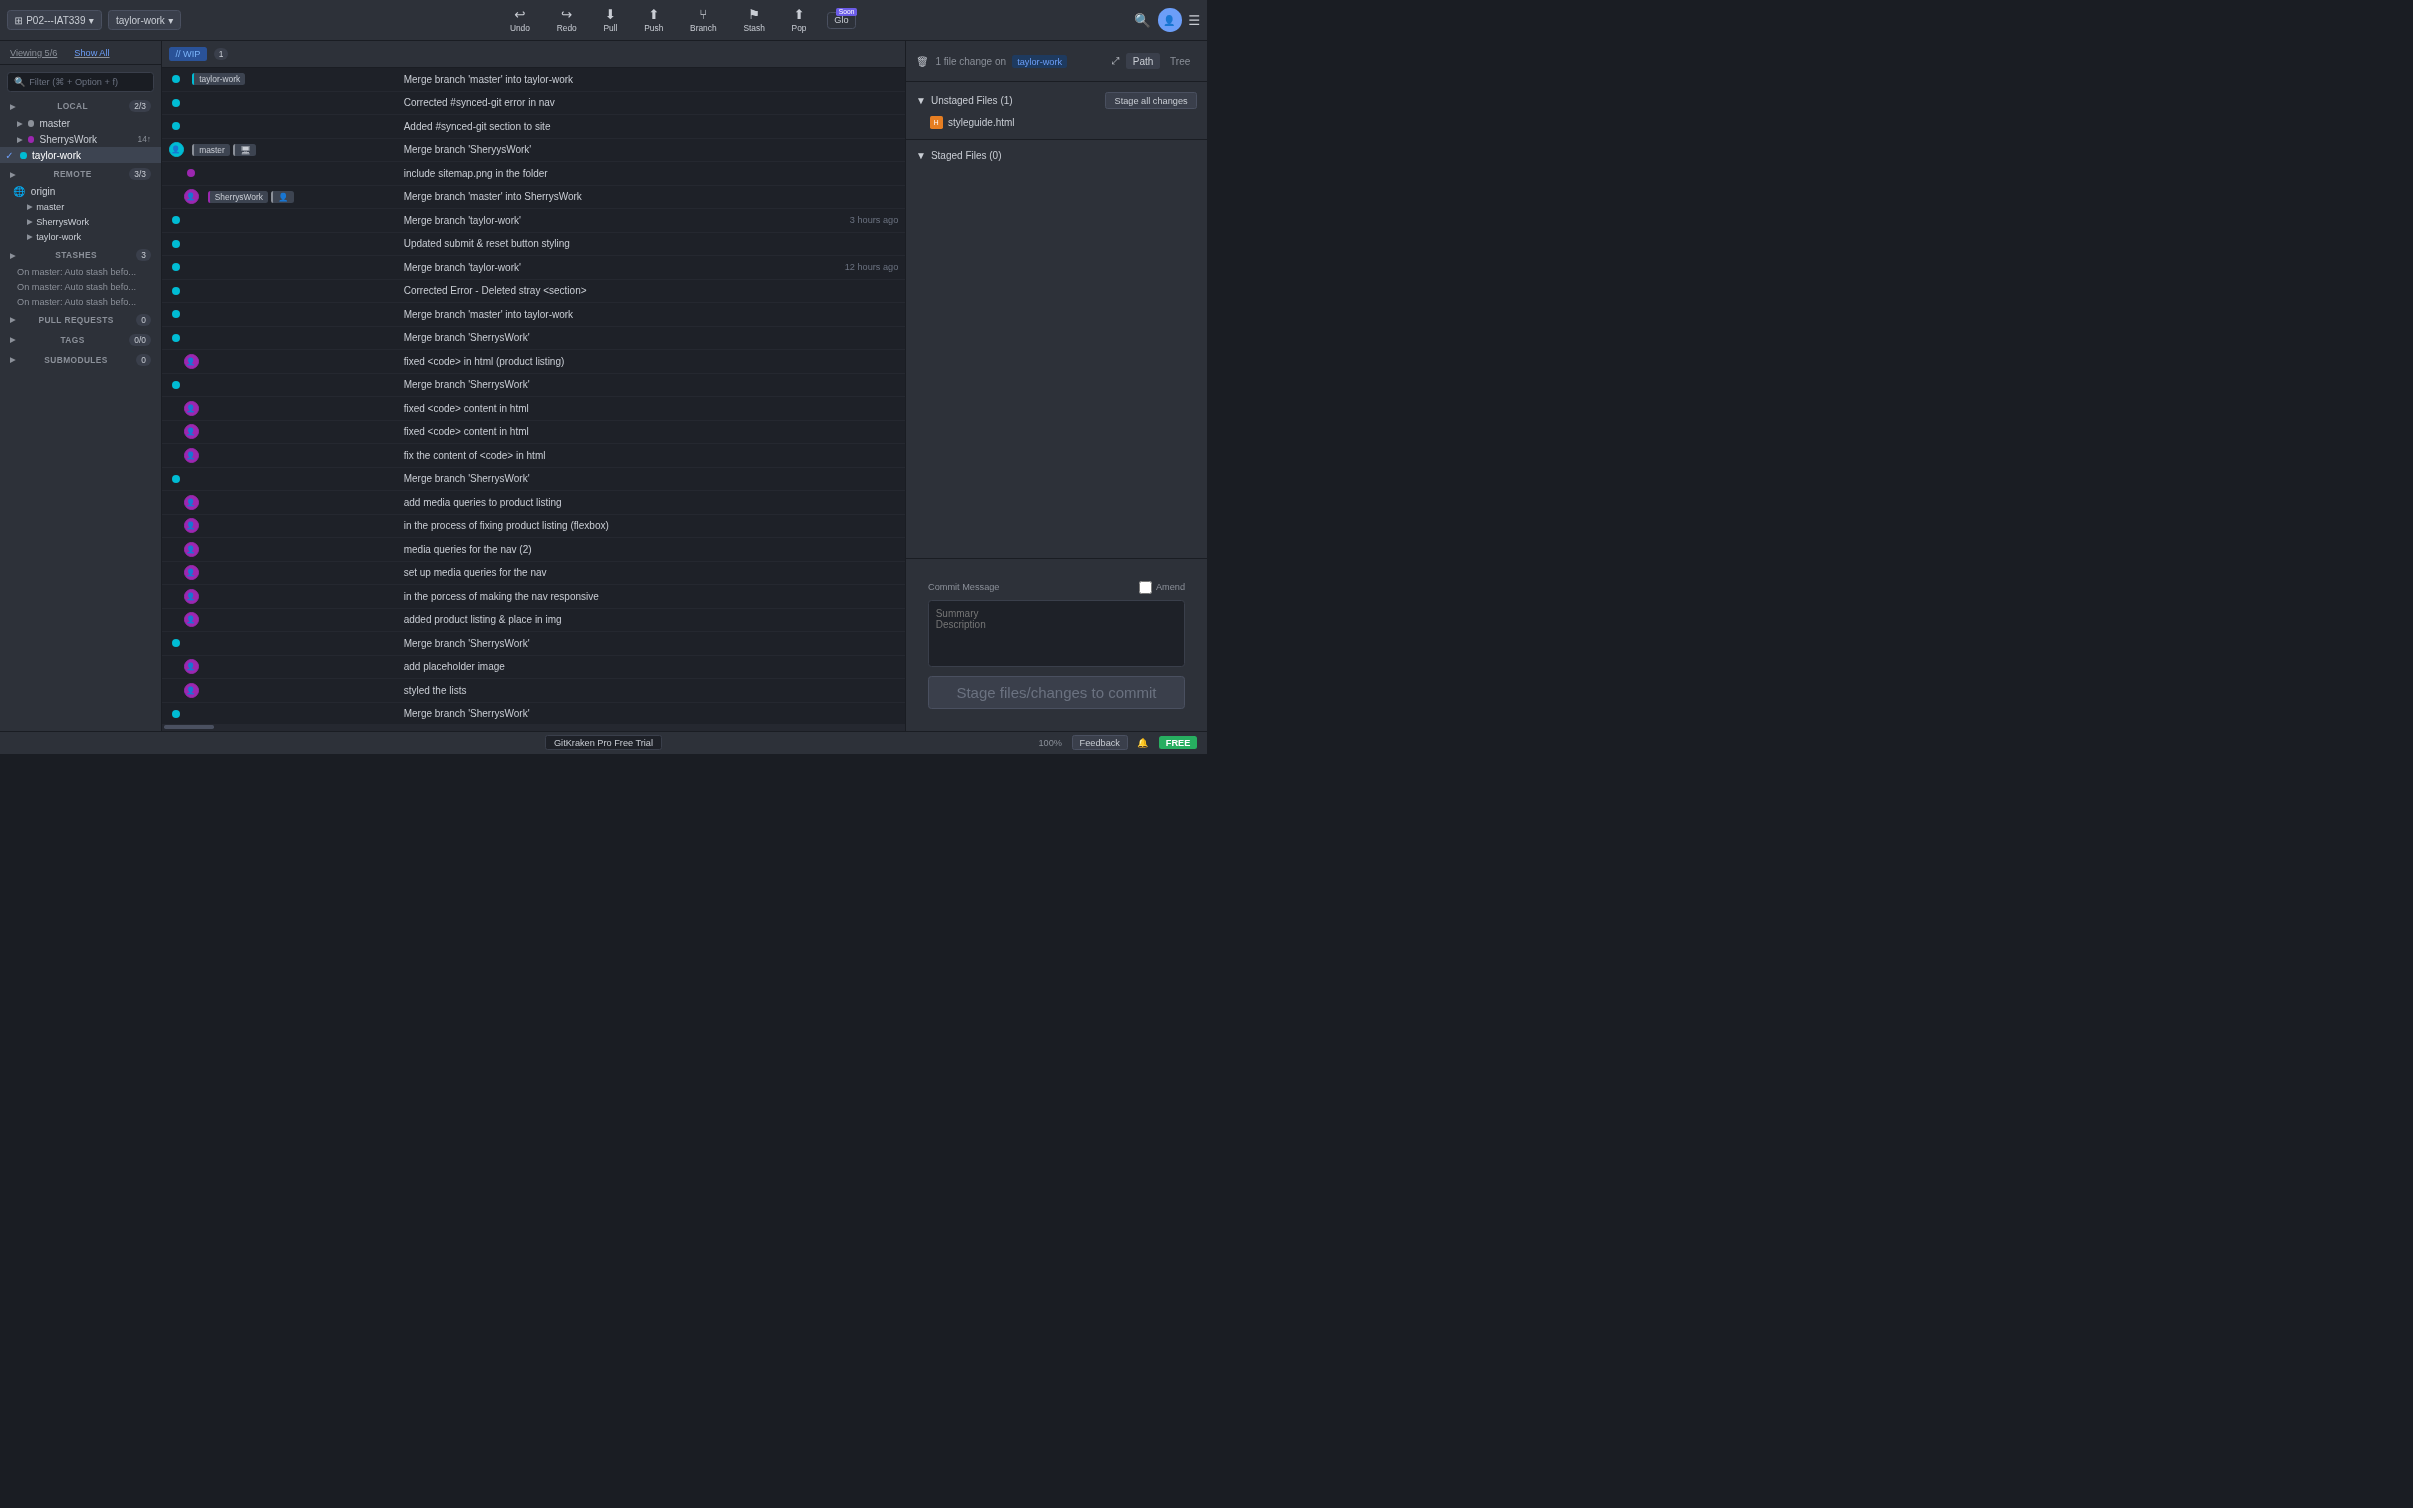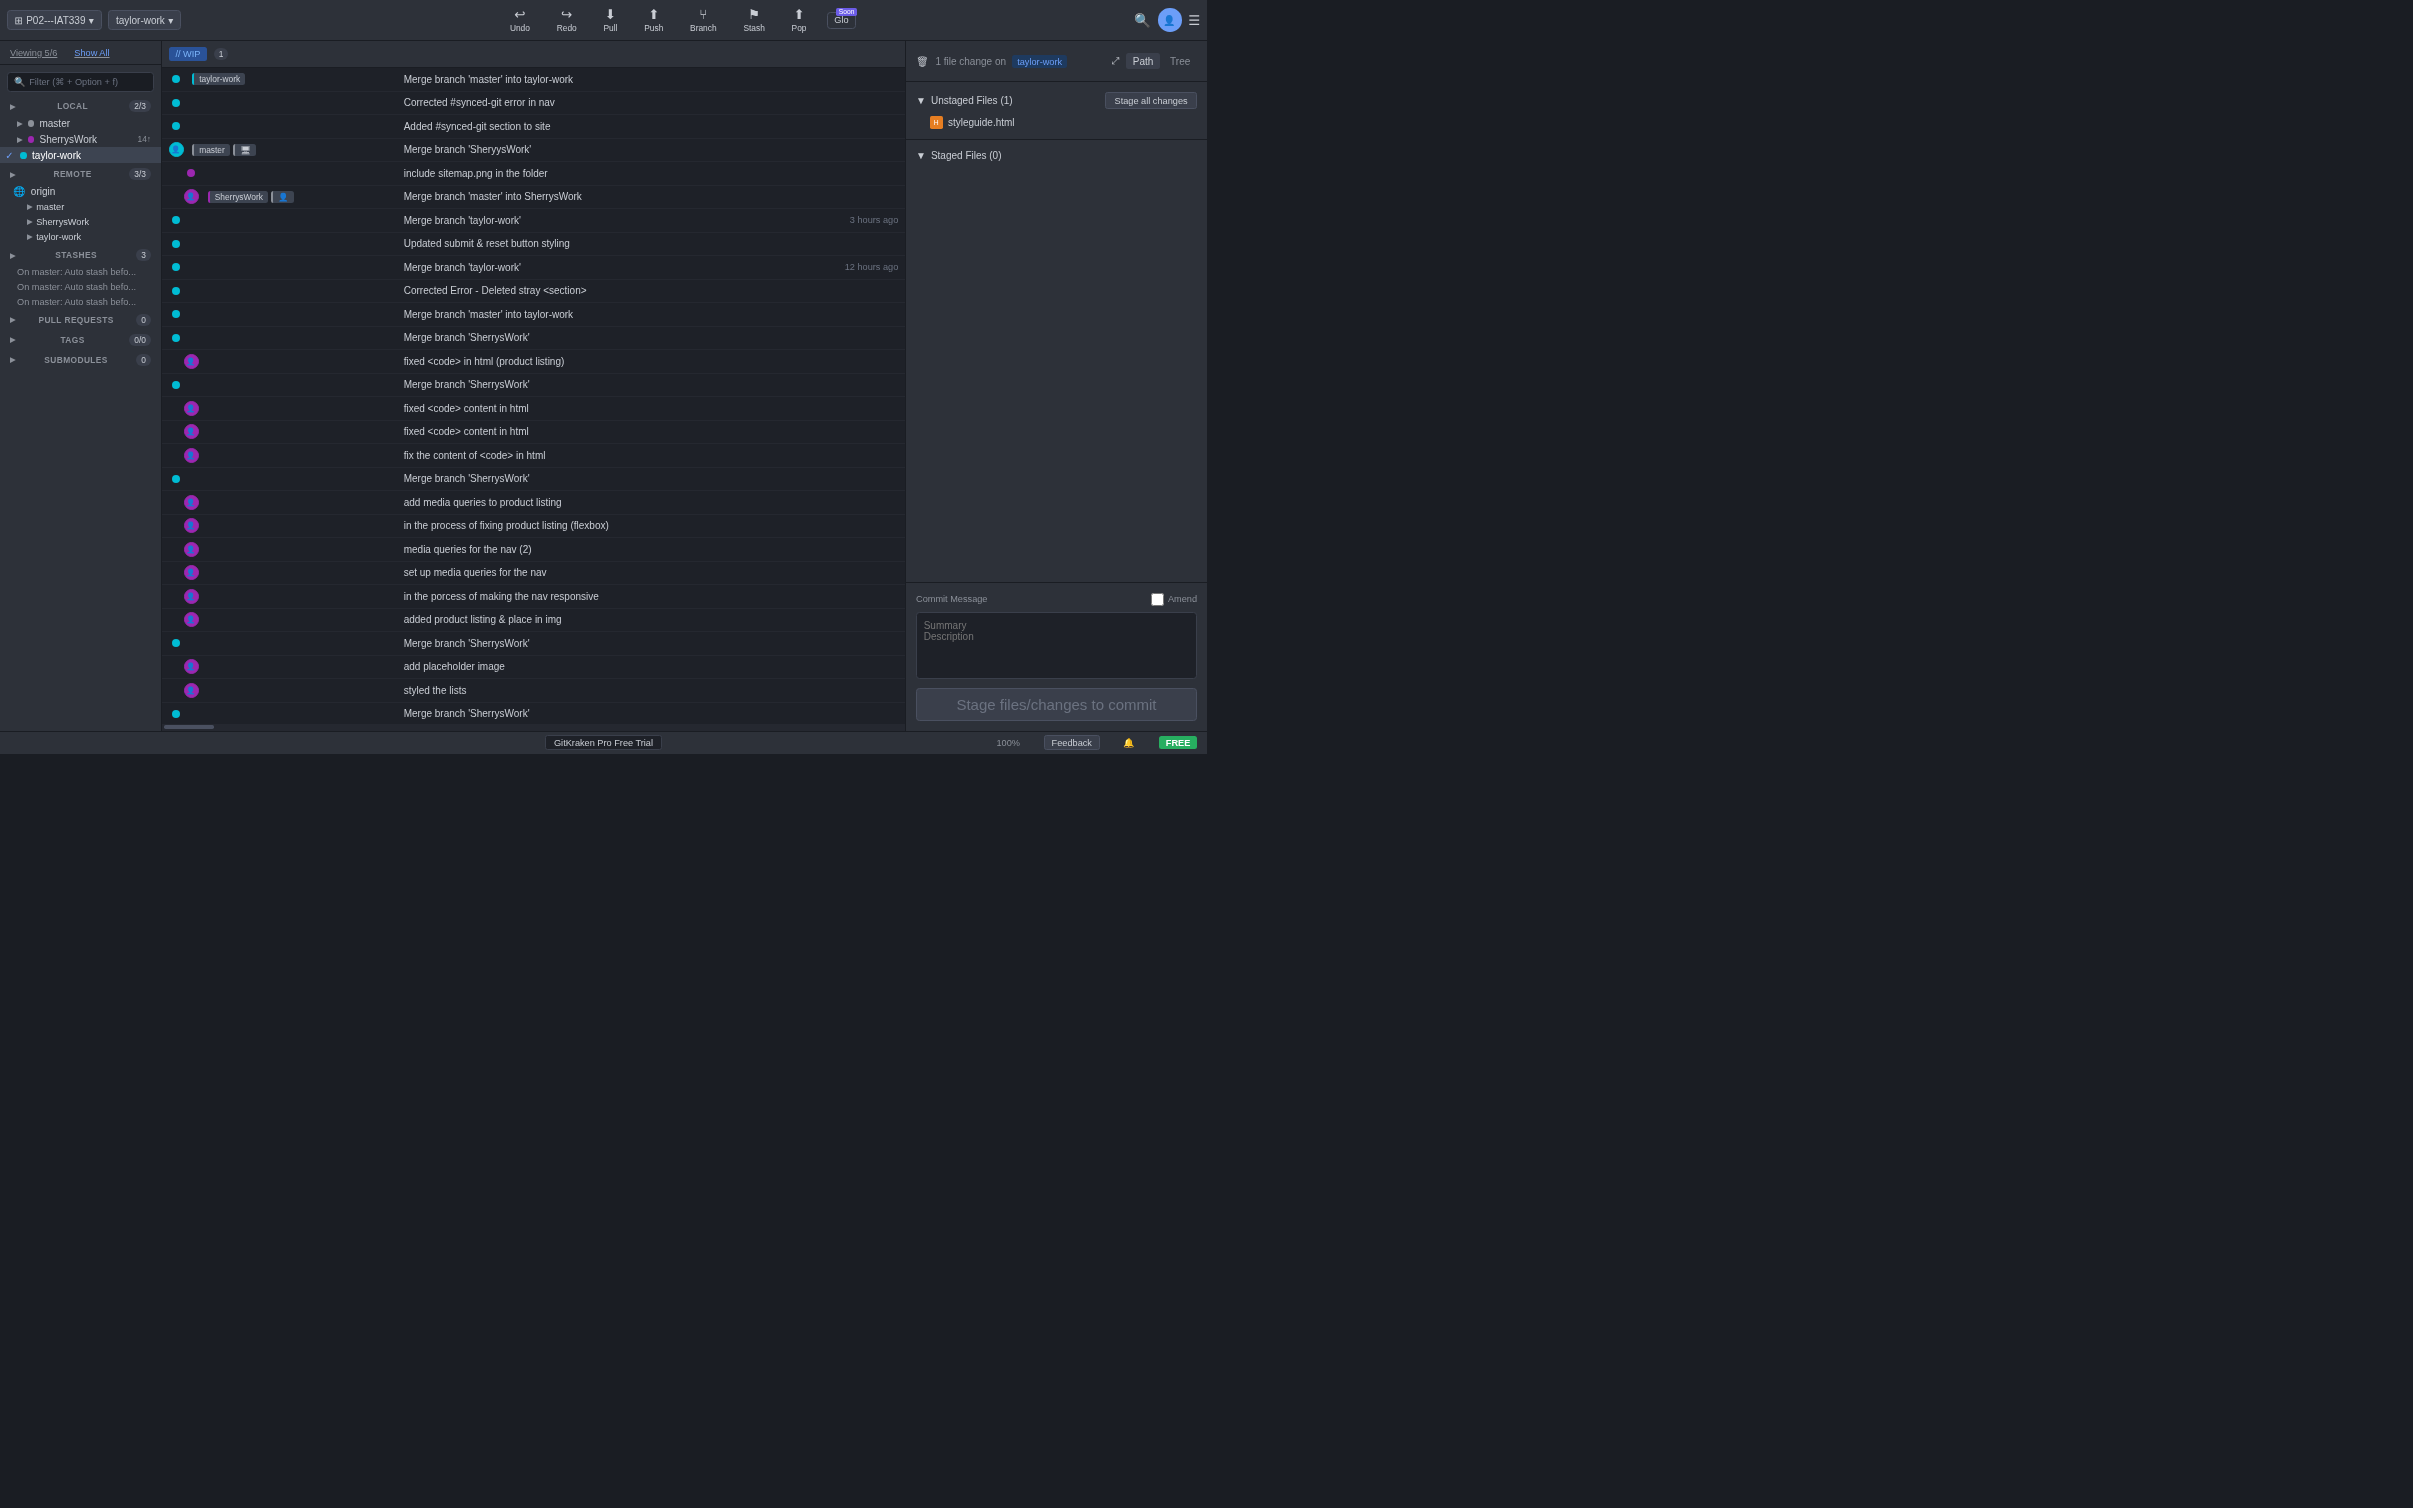--- a/index.html
+++ b/index.html
@@ -375,21 +375,21 @@
       font-size: 6.7px;
       color: white;
       flex-shrink: 0;
     }
     .file-name { font-size: 10px; color: #c9cdd4; }
     .staged-section {
       padding: 6.7px 0;
     }
     .commit-msg-area {
       border-top: 0.8px solid #1a1d23;
-      padding: 10px;
+      padding: 22px;
       flex-shrink: 0;
     }
     .commit-msg-label {
       font-size: 9.2px;
       color: #8b9099;
       margin-bottom: 6.7px;
       display: flex;
       align-items: center;
       justify-content: space-between;
     }
@@ -443,21 +443,21 @@
       border-radius: 2.5px;
       padding: 1.7px 8.4px;
       font-size: 9.2px;
       color: #c9cdd4;
     }
     .bottom-right {
       position: absolute;
       right: 10px;
       display: flex;
       align-items: center;
-      gap: 24px;
+      gap: 10px;
       font-size: 9.2px;
       color: #8b9099;
     }
     .feedback-btn {
       background: #3a3f4b;
       border: 0.8px solid #4a5060;
       border-radius: 2.5px;
       padding: 1.7px 6.7px;
       font-size: 9.2px;
       color: #c9cdd4;

